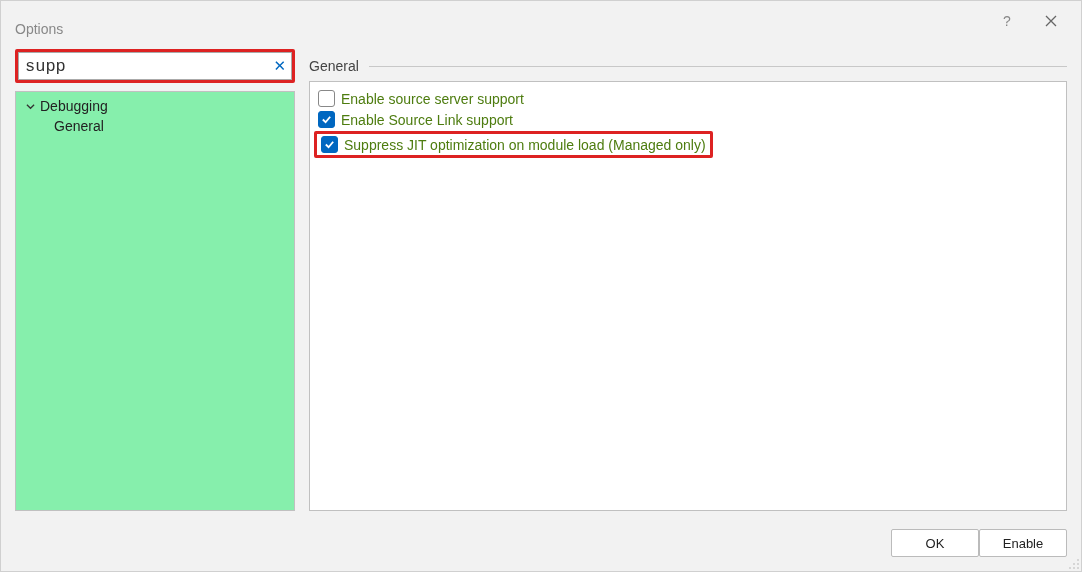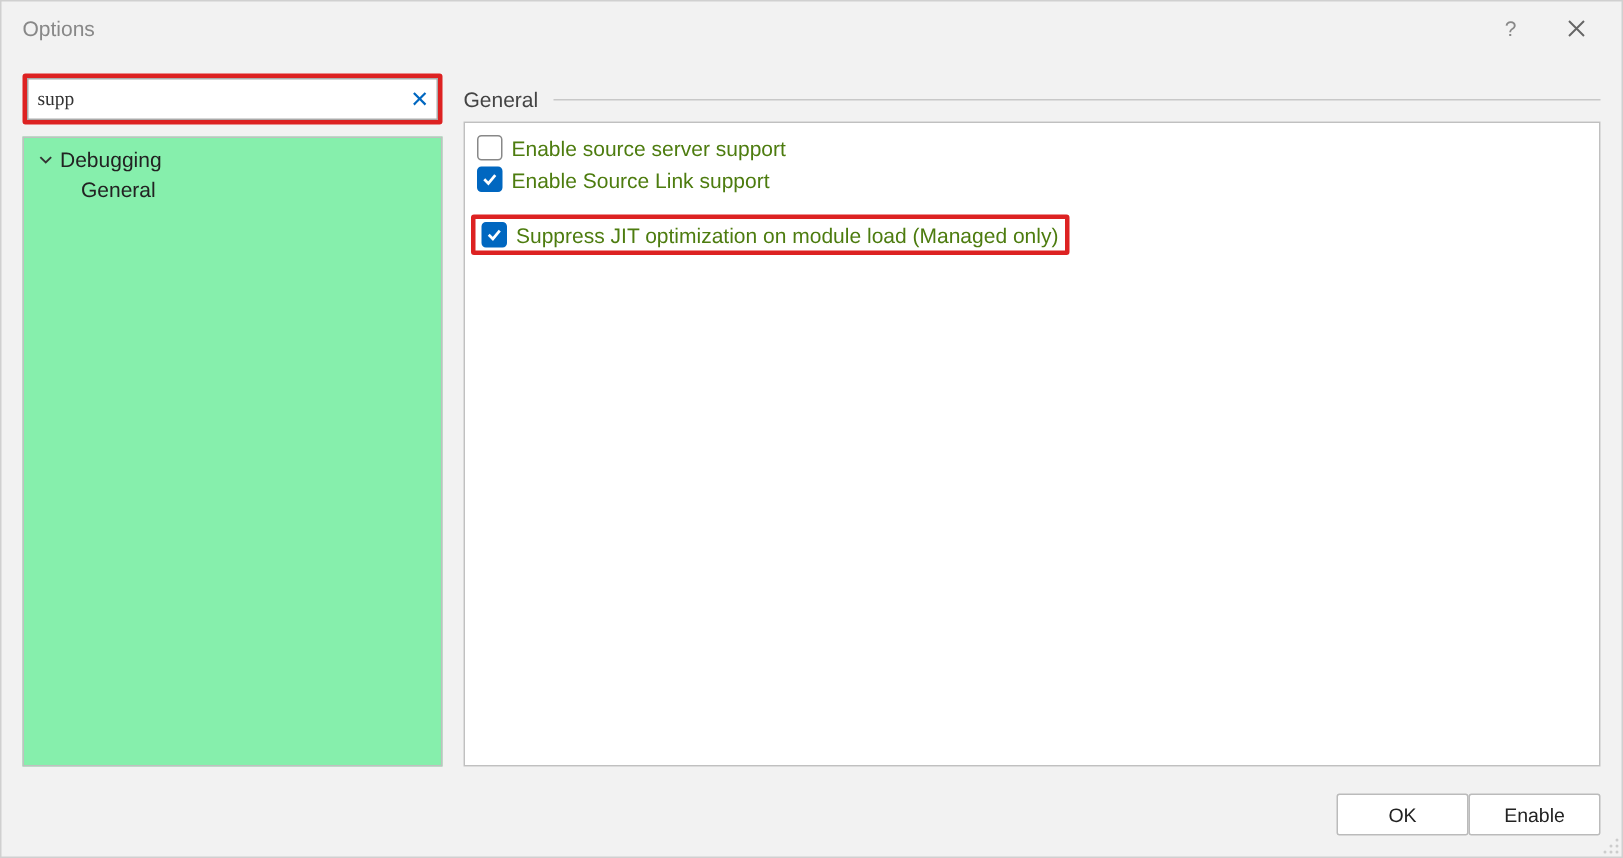--- a/index.html
+++ b/index.html
@@ -16,21 +16,21 @@
     width: 1082px;
     height: 572px;
     background: #f2f2f2;
     border: 1px solid #d0d0d0;
     display: flex;
     flex-direction: column;
   }
   .titlebar {
     height: 36px;
     display: flex;
-    align-items: center;
+    align-items: flex-end;
     padding: 0 8px 0 14px;
     color: #888;
     font-size: 14px;
   }
   .titlebar .spacer { flex: 1; }
   .titlebar .tb-btn {
     width: 44px;
     height: 32px;
     display: flex;
     align-items: center;
@@ -52,22 +52,22 @@
   .search-wrap {
     position: relative;
     border: 3px solid #d22;
     border-radius: 2px;
   }
   .search-input {
     width: 100%;
     height: 28px;
     border: 1px solid #aaa;
     padding: 2px 30px 2px 6px;
-    font-family: Liberation Serif, serif;
-    font-size: 13px;
+    font-family: Liberation Mono, monospace;
+    font-size: 17px;
     color: #333;
     outline: none;
     background: #fff;
   }
   .clear-x {
     position: absolute;
     right: 6px;
     top: 50%;
     transform: translateY(-50%);
     color: #0067c0;
@@ -130,21 +130,21 @@
     gap: 6px;
     padding: 2px 0;
     font-size: 14px;
     color: #4d7c0f;
   }
   .opt-row.highlighted {
     border: 3px solid #d22;
     border-radius: 2px;
     padding: 2px 4px;
     margin-left: -4px;
-    margin-top: 13px;
+    margin-top: 1px;
     width: fit-content;
   }
   .chk {
     width: 17px;
     height: 17px;
     border-radius: 3px;
     display: inline-flex;
     align-items: center;
     justify-content: center;
     flex-shrink: 0;

